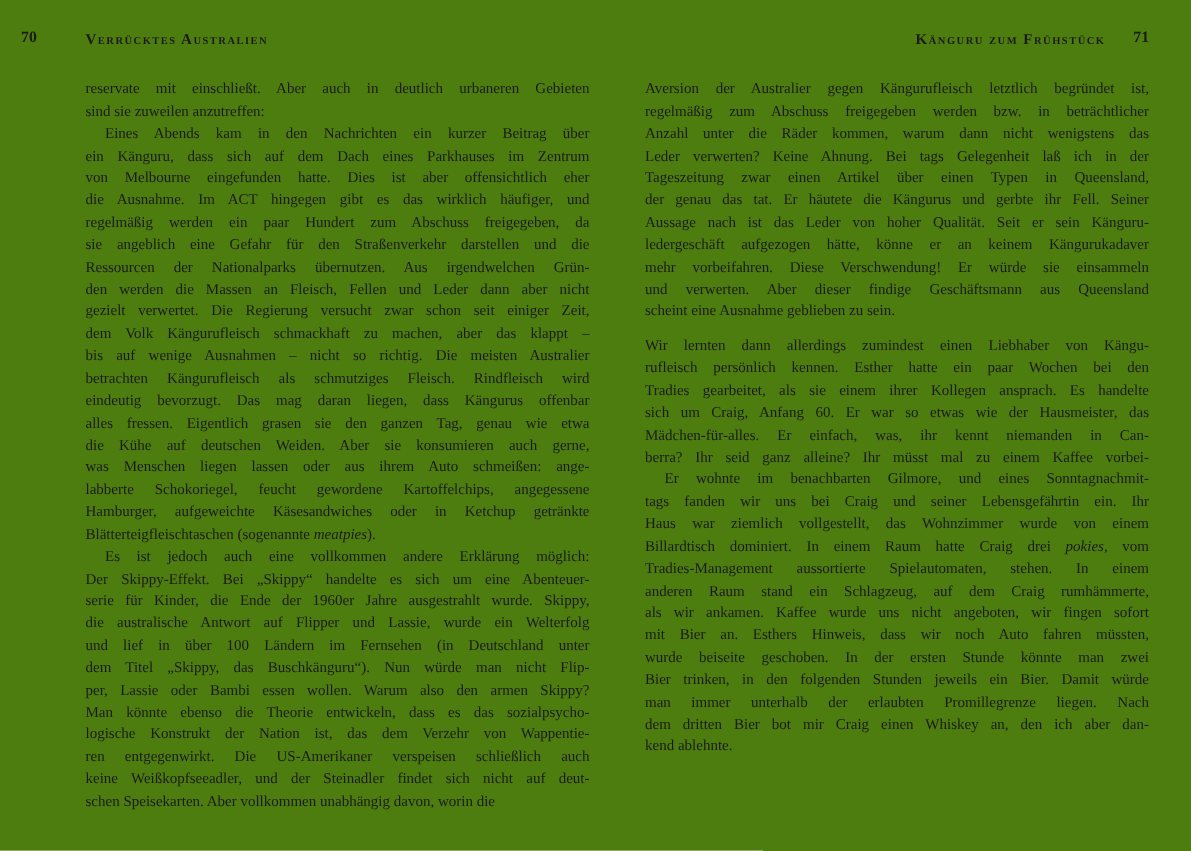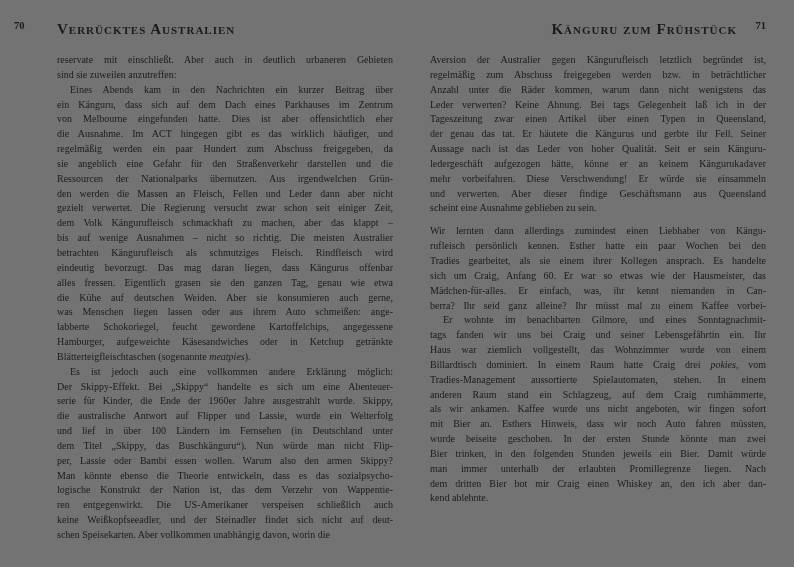--- a/index.html
+++ b/index.html
@@ -3,41 +3,41 @@
 <meta charset="utf-8">
 <style>
   html, body { margin: 0; padding: 0; }
   body {
     width: 794px; height: 567px;
     font-family: "Liberation Serif", "DejaVu Serif", serif;
     background: #f4f4f2;
   }
   .spread {
     width: 794px; height: 567px;
-    background: #737373;
+    background: #4d7c0f;
     display: flex;
     overflow: hidden;
     color: #1b1b1b;
   }
   .page {
     width: 397px; height: 567px;
     position: relative;
     flex: 0 0 397px;
   }
   .pagenum {
     position: absolute;
     top: 20px;
     font-size: 10.5px;
     font-weight: 700;
     color: #1b1b1b;
   }
   .runhead {
     position: absolute;
     top: 21px;
-    font-size: 15px;
+    font-size: 10px;
     font-weight: 600;
     font-variant: small-caps;
     letter-spacing: 1px;
     color: #1b1b1b;
     white-space: nowrap;
   }
   .page.left .pagenum { left: 14px; }
   .page.left .runhead { left: 57px; }
   .page.right .pagenum { right: 28px; }
   .page.right .runhead { right: 57px; margin-left: 45px; }

